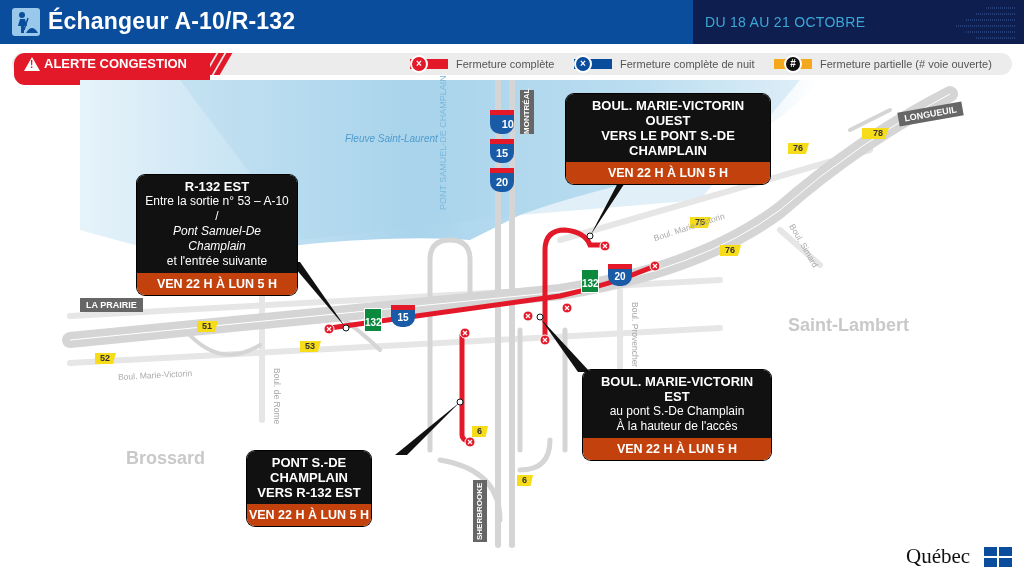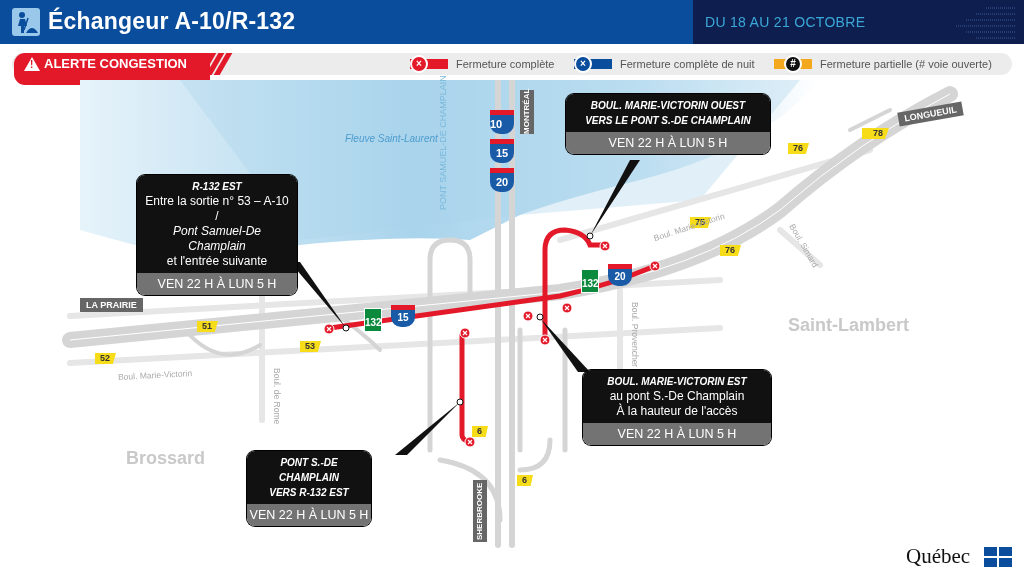--- a/index.html
+++ b/index.html
@@ -14,22 +14,22 @@
   .alert-pill { position: absolute; left: 14px; top: 53px; height: 32px; width: 196px; background: #e3192a; border-radius: 11px 0 0 11px; color: #fff; font-weight: bold; font-size: 13px; padding-left: 30px; line-height: 22px; }
   .alert-slash { position: absolute; top: 53px; width: 6px; height: 22px; background: #e3192a; transform: skewX(-30deg); }
   .alert-tri { position: absolute; left: 24px; top: 57px; width: 0; height: 0; border-left: 8px solid transparent; border-right: 8px solid transparent; border-bottom: 14px solid #fff; }
   .alert-excl { position: absolute; left: 30px; top: 59px; color: #e3192a; font-size: 10px; font-weight: bold; }
   .legend-item { position: absolute; top: 55px; height: 18px; display: flex; align-items: center; font-size: 11px; color: #555; }
   .legend-swatch { position: relative; width: 38px; height: 10px; margin-right: 8px; }
   .legend-circle { position: absolute; left: 0; top: -4px; width: 18px; height: 18px; border-radius: 50%; border: 2px solid #fff; color: #fff; font-size: 10px; font-weight: bold; text-align: center; line-height: 14px; }
   .map { position: absolute; left: 0; top: 80px; width: 1024px; height: 496px; }
   .callout { position: absolute; border-radius: 8px; overflow: hidden; text-align: center; box-shadow: 0 0 0 1px #000; }
   .callout-head { background: #111; color: #fff; padding: 4px 8px; font-size: 12px; line-height: 15px; }
-  .callout-head b { display: block; font-size: 10px; font-style: italic; }
-  .callout-foot { background: #737373; color: #fff; font-weight: normal; font-size: 12.5px; padding: 4px 0; }
+  .callout-head b { display: block; font-size: 13px; }
+  .callout-foot { background: #c2410c; color: #fff; font-weight: bold; font-size: 12.5px; padding: 4px 0; }
   .exit-tag { position: absolute; background: #f7dc1a; color: #333; font-size: 9px; font-weight: bold; padding: 0 6px 0 5px; height: 11px; line-height: 11px; clip-path: polygon(0 0, 100% 0, 85% 100%, 0 100%); }
   .dir-arrow { position: absolute; background: #666; color: #fff; font-size: 9px; font-weight: bold; height: 14px; line-height: 14px; padding: 0 6px; }
   .place { position: absolute; color: #c9c9c9; font-weight: bold; font-size: 18px; }
   .road-label { position: absolute; color: #aaa; font-size: 8.5px; white-space: nowrap; }
   .quebec { position: absolute; left: 906px; top: 544px; font-family: "Liberation Serif", serif; font-size: 21px; color: #111; }
   .flag { position: absolute; left: 984px; top: 547px; width: 28px; height: 20px; display: grid; grid-template-columns: 1fr 1fr; grid-template-rows: 1fr 1fr; gap: 2px; }
   .flag span { background: #0a4d9c; }
 </style>
 </head>
 <body>
@@ -176,21 +176,21 @@
     <circle cx="346" cy="328" r="3"></circle>
       <circle cx="590" cy="236" r="3"></circle>
       <circle cx="540" cy="317" r="3"></circle>
       <circle cx="460" cy="402" r="3"></circle>
   </g>
 </svg>
 
 <div class="road-label" style="left:438px;top:160px;transform:rotate(-90deg);transform-origin:left top;top:210px;color:#7ab8dc;font-size:9px;">PONT SAMUEL-DE CHAMPLAIN</div>
 <div class="road-label" style="left:345px;top:133px;color:#4d9ccf;font-size:10px;font-style:italic;">Fleuve Saint-Laurent</div>
 
-<div style="position:absolute;left:490px;top:110px;width:24px;height:24px;background:#1a5ba8;border-top:5px solid #e3192a;color:#fff;font-size:11px;font-weight:bold;text-align:left;line-height:18px;border-radius:0 0 10px 10px;">10</div>
+<div style="position:absolute;left:490px;top:110px;width:24px;height:24px;background:#1a5ba8;border-top:5px solid #e3192a;color:#fff;font-size:11px;font-weight:bold;text-align:right;line-height:18px;border-radius:0 0 10px 10px;">10</div>
 <div style="position:absolute;left:490px;top:139px;width:24px;height:24px;background:#1a5ba8;border-top:5px solid #e3192a;color:#fff;font-size:11px;font-weight:bold;text-align:center;line-height:18px;border-radius:0 0 10px 10px;">15</div>
 <div style="position:absolute;left:490px;top:168px;width:24px;height:24px;background:#1a5ba8;border-top:5px solid #e3192a;color:#fff;font-size:11px;font-weight:bold;text-align:center;line-height:18px;border-radius:0 0 10px 10px;">20</div>
 
 <div style="position:absolute;left:364px;top:308px;width:18px;height:24px;background:#0b8a3e;color:#fff;font-size:10px;font-weight:bold;text-align:center;line-height:28px;border:1px solid #fff;">132</div>
 <div style="position:absolute;left:391px;top:305px;width:24px;height:22px;background:#1a5ba8;border-top:5px solid #e3192a;color:#fff;font-size:10px;font-weight:bold;text-align:center;line-height:16px;border-radius:0 0 10px 10px;">15</div>
 <div style="position:absolute;left:581px;top:269px;width:18px;height:24px;background:#0b8a3e;color:#fff;font-size:10px;font-weight:bold;text-align:center;line-height:28px;border:1px solid #fff;">132</div>
 <div style="position:absolute;left:608px;top:264px;width:24px;height:22px;background:#1a5ba8;border-top:5px solid #e3192a;color:#fff;font-size:10px;font-weight:bold;text-align:center;line-height:16px;border-radius:0 0 10px 10px;">20</div>
 
 <div class="dir-arrow" style="left:520px;top:90px;width:14px;height:44px;padding:0;writing-mode:vertical-rl;transform:rotate(180deg);text-align:center;font-size:8px;line-height:14px;">MONTRÉAL</div>
 <div class="dir-arrow" style="left:898px;top:107px;transform:rotate(-10deg);">LONGUEUIL</div>

